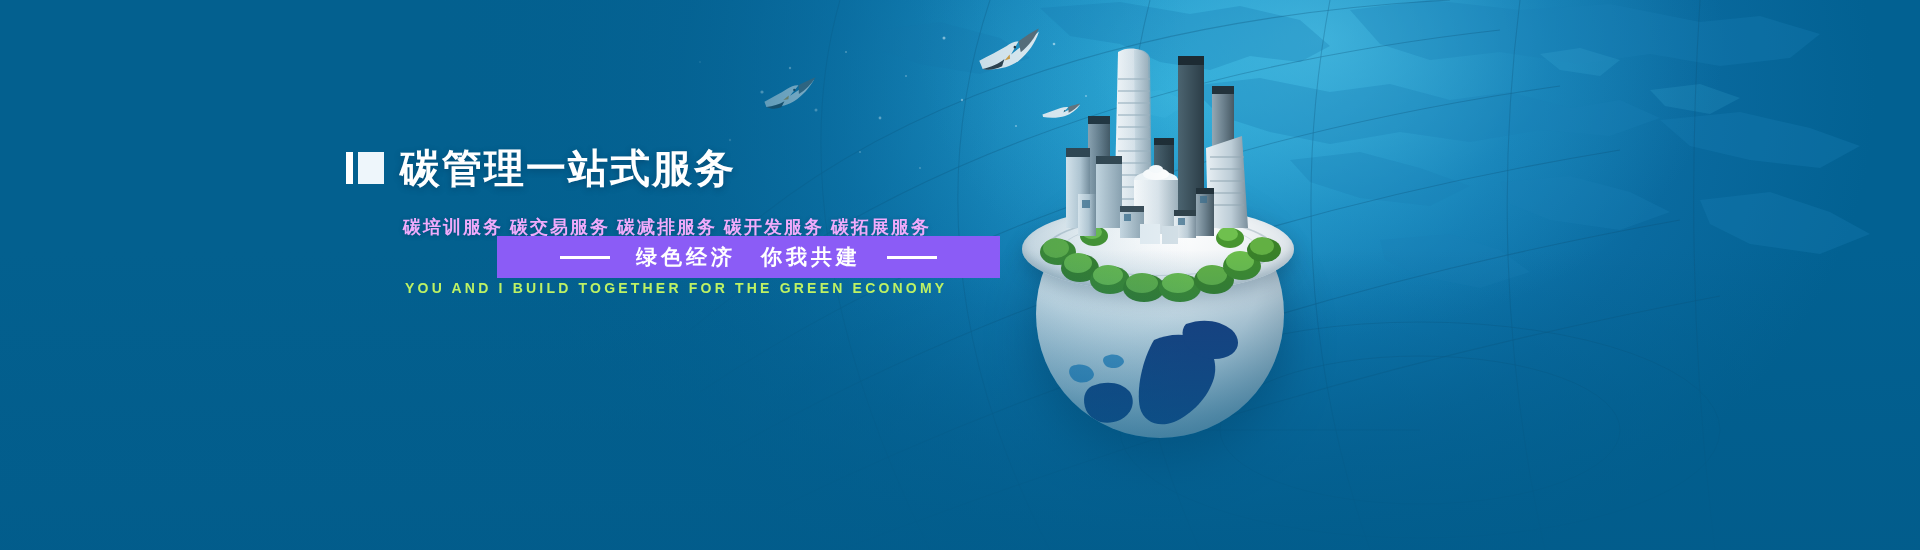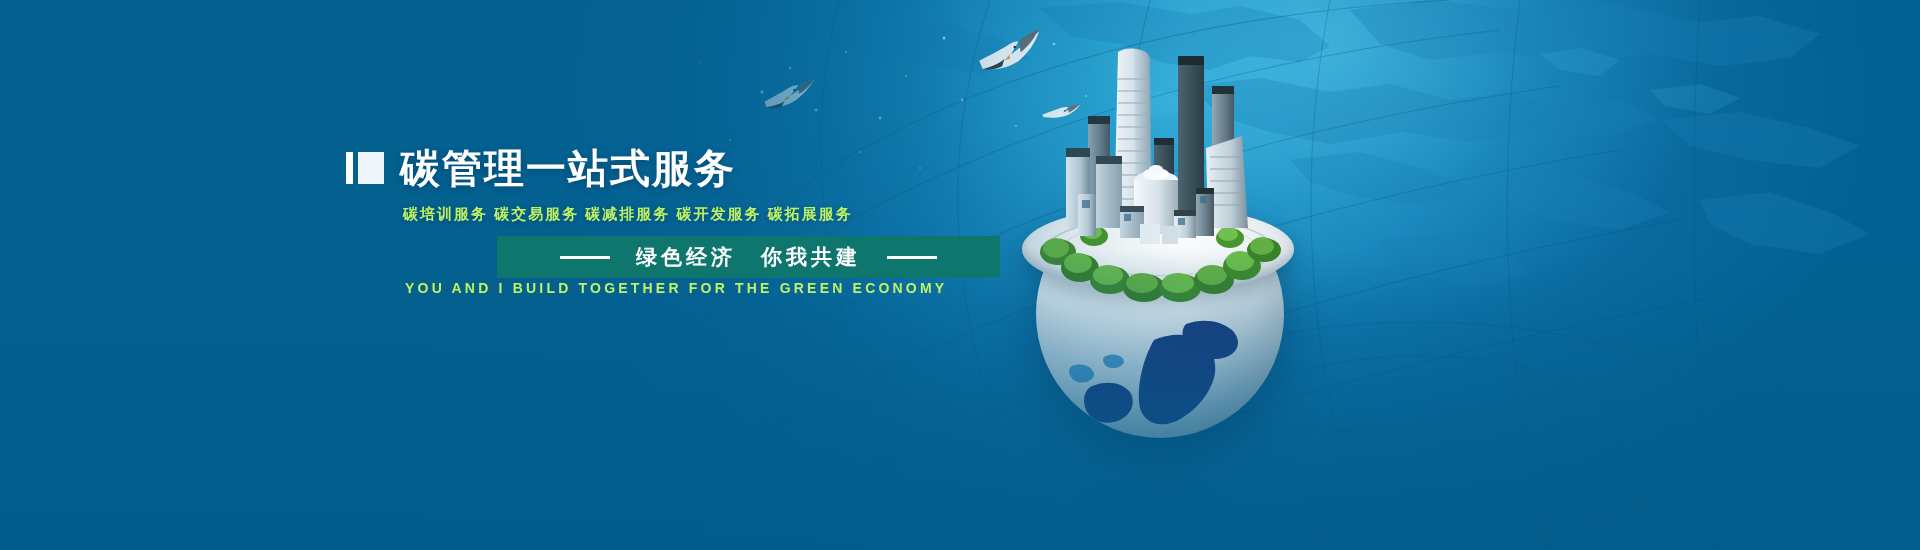--- a/index.html
+++ b/index.html
@@ -109,30 +109,30 @@
   .marker { display:flex; align-items:center; gap:5px; }
   .marker .bar-thin { width:7px; height:32px; background:#ffffff; }
   .marker .bar-thick { width:26px; height:32px; background:#eef6fb; }
   .title {
     color:#ffffff;
     font-size:40px; font-weight:700; letter-spacing:2px; line-height:1;
     white-space:nowrap;
     text-shadow:0 2px 6px rgba(0,35,65,0.35);
   }
   .subtitle {
-    margin-top:17px; margin-left:57px;
-    color:#bef264;
-    font-size:15px; font-weight:600; letter-spacing:2px;
+    margin-top:27px; margin-left:57px;
+    color:#f0abfc;
+    font-size:18px; font-weight:600; letter-spacing:2px;
     white-space:nowrap;
     text-shadow:0 1px 4px rgba(0,35,65,0.35);
   }
   .orange-bar {
     position:absolute; left:151px; top:88px;
     width:503px; height:42px;
-    background:#0f766e;
+    background:#8b5cf6;
     display:flex; align-items:center; justify-content:center;
     gap:26px;
   }
   .orange-bar .rule { width:50px; height:3px; background:#ffffff; }
   .slogan {
     color:#ffffff; font-size:21px; font-weight:600; letter-spacing:4px;
     white-space:nowrap;
   }
   .tagline {
     position:absolute; left:59px; top:132px;

